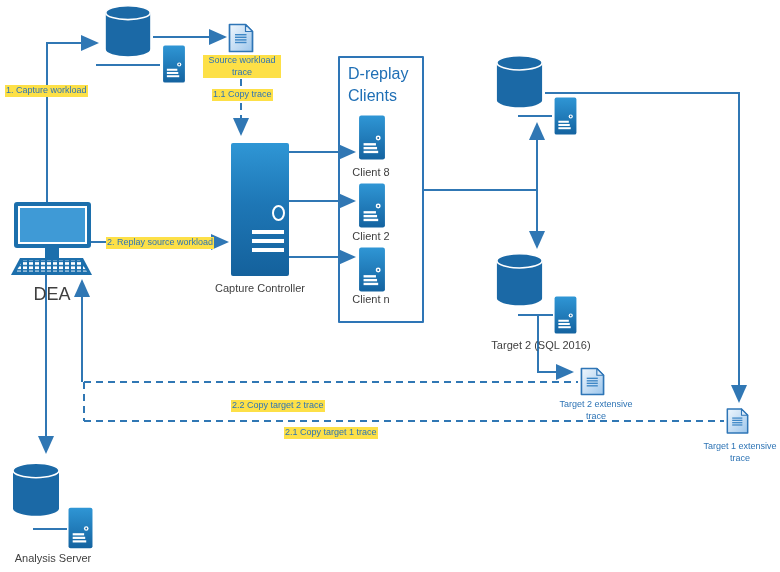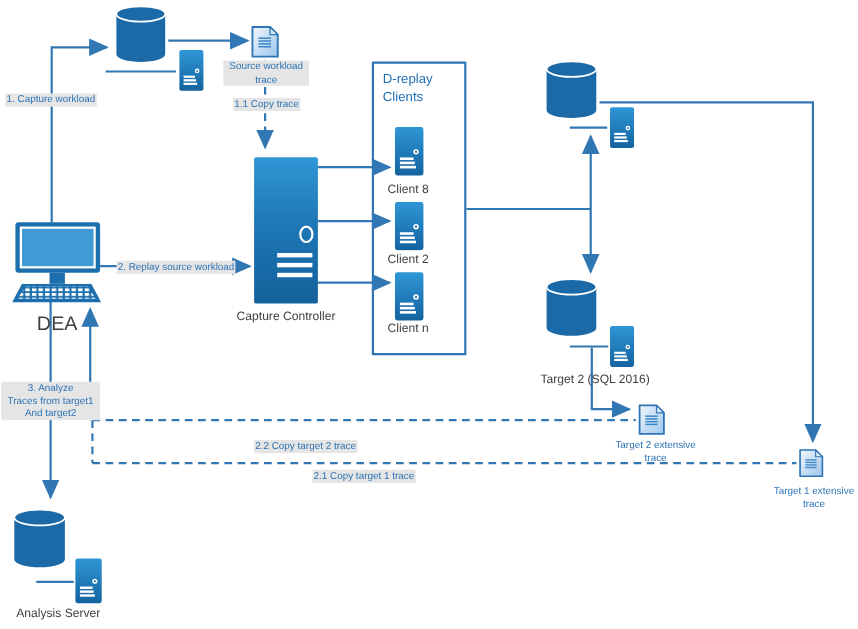--- a/index.html
+++ b/index.html
@@ -3,30 +3,30 @@
 <meta charset="utf-8">
 <style>
   html,body{margin:0;padding:0;background:#fff;}
   #stage{
     position:relative;width:780px;height:572px;background:#fff;overflow:hidden;
     font-family:"Liberation Sans","DejaVu Sans",sans-serif;
   }
   svg.lines{position:absolute;left:0;top:0;z-index:1;}
   .icon{position:absolute;z-index:2;}
   .lbl{position:absolute;z-index:3;font-size:11px;color:#3F3F3F;text-align:center;line-height:1.25;}
-  .lbl-blue{font-size:9px;color:#2E74B5;background:#e5e5e5;line-height:1.3;padding:0 1px;}
+  .lbl-blue{font-size:9px;color:#2E74B5;background:#fde047;line-height:1.3;padding:0 1px;}
   .nowrap{white-space:nowrap;text-align:center;}
   .preline{white-space:pre-line;}
   .clients-box{
     position:absolute;z-index:0;left:338px;top:56px;width:86px;height:267px;
     border:2px solid #2E75B6;background:#fff;box-sizing:border-box;border-radius:1px;
   }
   .clients-title{
     position:absolute;z-index:3;left:348px;top:63px;width:66px;
-    font-size:12px;color:#1F6FB5;line-height:1.4;text-align:left;
+    font-size:16px;color:#1F6FB5;line-height:1.4;text-align:left;
   }
   .controller{
     position:absolute;z-index:2;left:231px;top:143px;width:58px;height:133px;
     background:linear-gradient(180deg,#2F96D5 0%,#1E77B6 45%,#14619C 100%);
     border-radius:2px;
   }
   .controller .cpower{
     position:absolute;left:41px;top:62px;width:9px;height:12px;
     border:2px solid #fff;border-radius:50%;
   }
@@ -199,23 +199,20 @@
   <div class="lbl lbl-blue" style="left:552px;top:399px;width:86px;background:transparent">Target 2 extensive trace</div>
 
   <svg class="icon" style="left:726px;top:406px" width="23" height="30">
       <use href="#sym-doc"></use>
     </svg>
   <div class="lbl lbl-blue" style="left:696px;top:441px;width:86px;background:transparent">Target 1 extensive trace</div>
 
   <div class="lbl lbl-blue nowrap" style="left:231px;top:400px">2.2 Copy target 2 trace</div>
   <div class="lbl lbl-blue nowrap" style="left:284px;top:427px">2.1 Copy target 1 trace</div>
 
-  <div class="lbl lbl-blue preline" style="left:1px;top:347px;width:88px">3. Analyze
-Traces from target1
-And target2</div>
 
   <svg class="icon" style="left:11px;top:461px" width="50" height="57">
       <use href="#sym-cyl"></use>
     </svg>
   <svg class="icon" style="left:68px;top:507px" width="25" height="42">
       <use href="#sym-srv"></use>
     </svg>
   <div class="lbl" style="left:0px;top:552px;width:106px">Analysis Server</div>
 
 </div>

